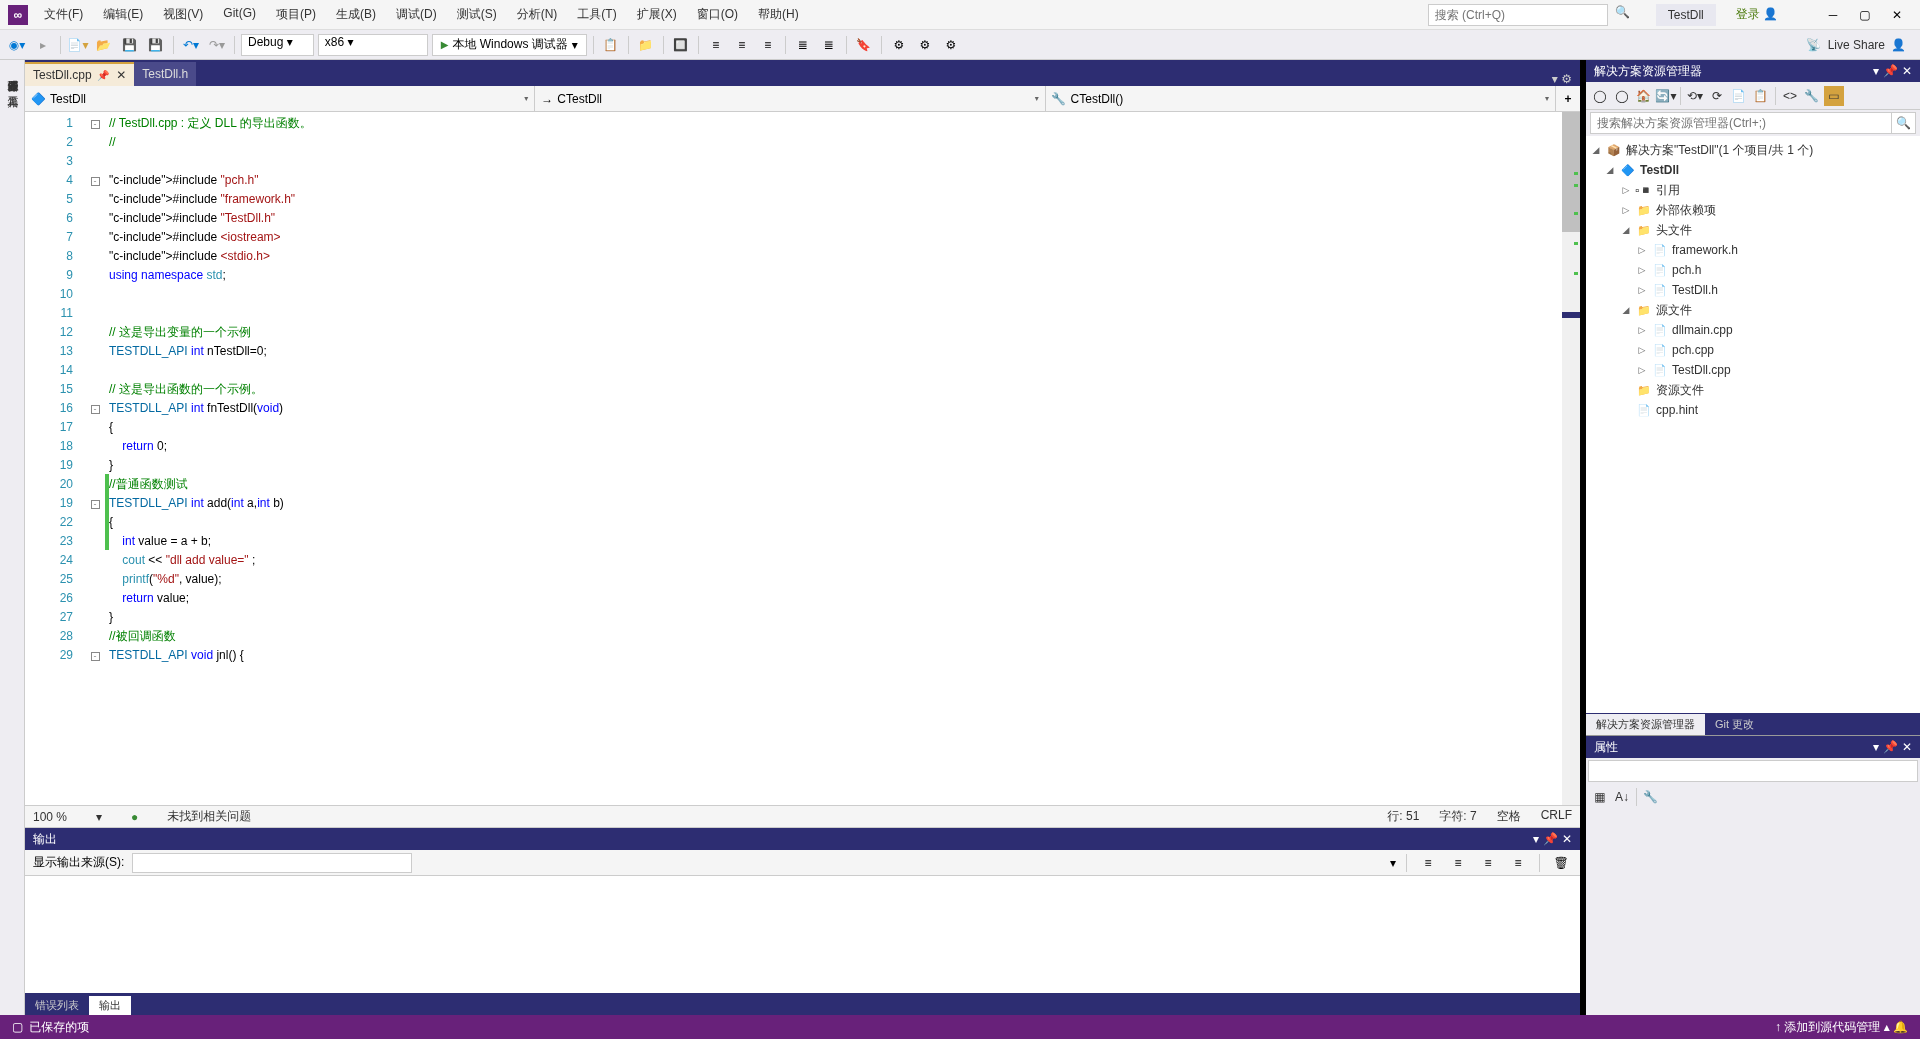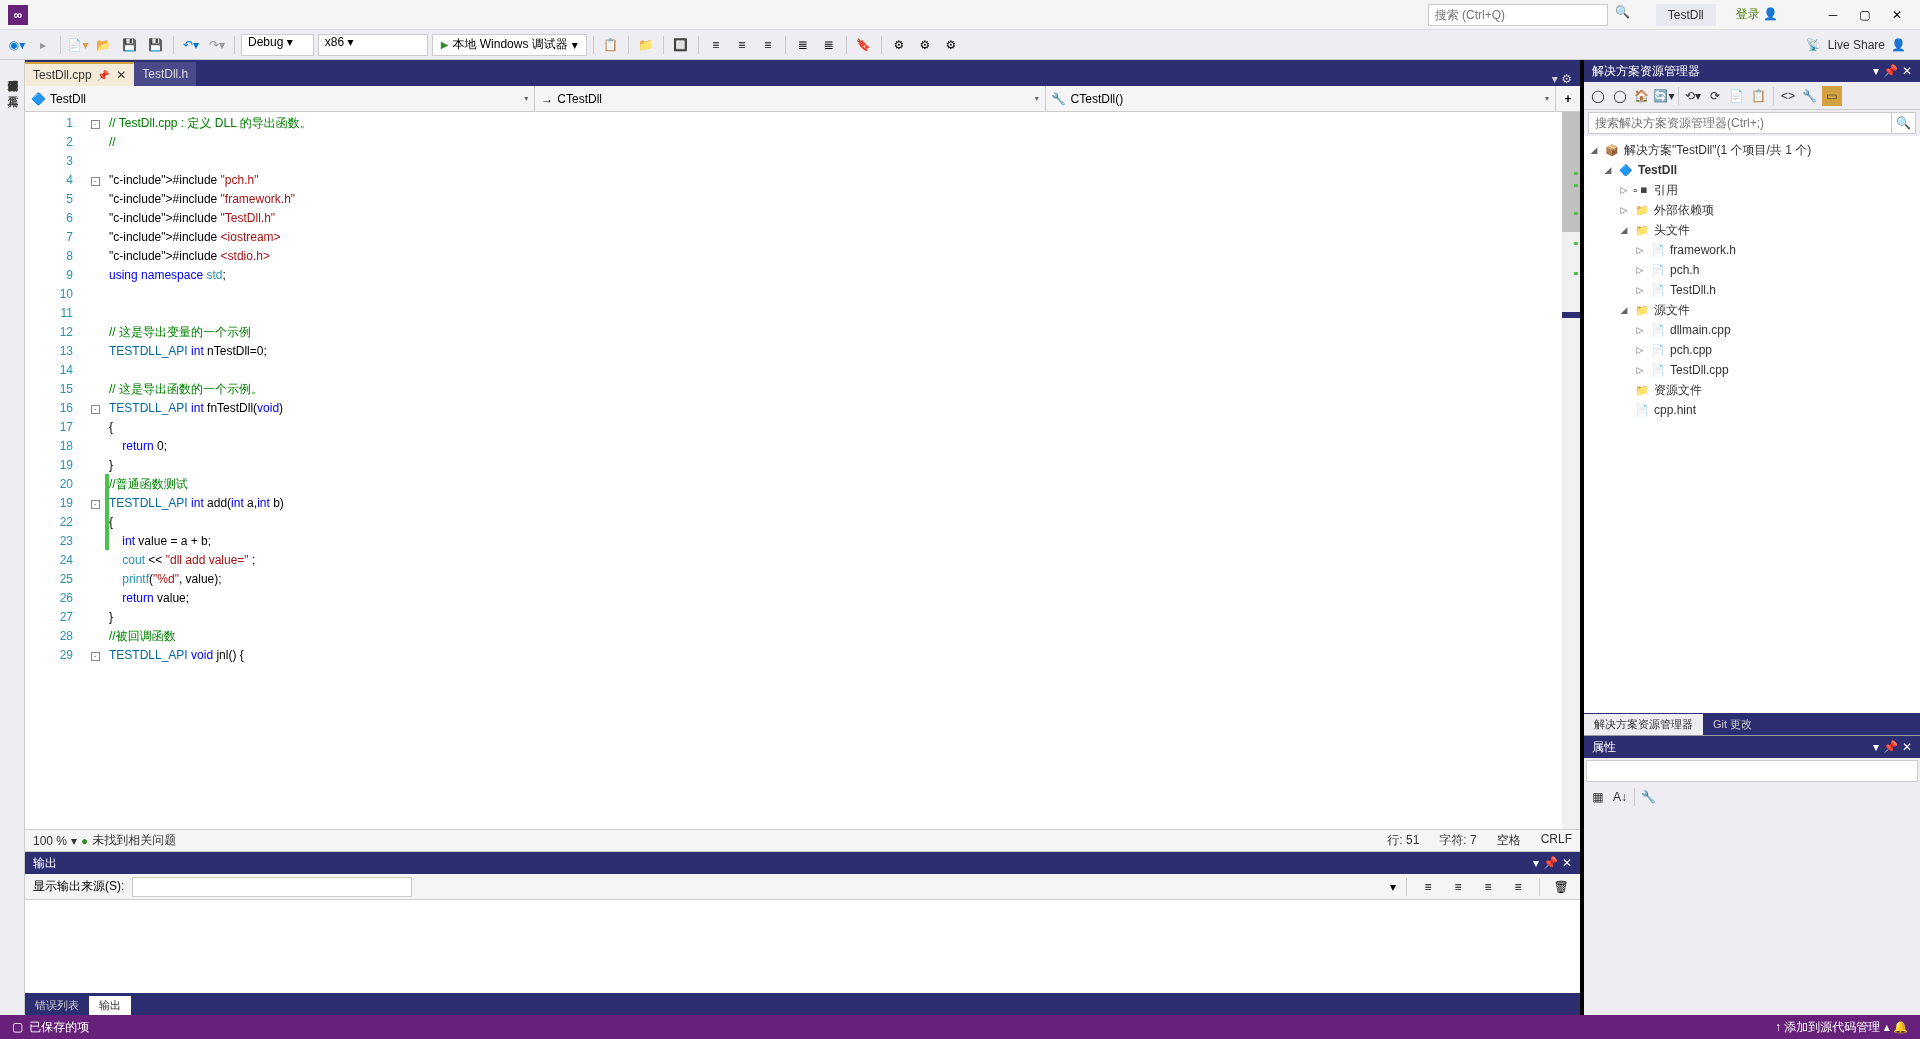--- a/index.html
+++ b/index.html
@@ -56,37 +56,37 @@
 .c-comment{color:#008000}
 .c-keyword{color:#0000ff}
 .c-string{color:#a31515}
 .c-type{color:#2b91af}
 .c-macro{color:#0369a1}
 .c-angle{color:#a31515}
 .scrollbar-track{width:18px;background:#f0f0f0;position:relative}
 .scrollbar-thumb{position:absolute;top:0;width:100%;height:120px;background:#c0c0c0}
 .sb-mark{position:absolute;right:2px;width:4px;height:3px;background:#4ec04e}
 
-.status-line{height:22px;background:#f5f5f5;display:flex;align-items:center;padding:0 8px;gap:4px;border-top:1px solid #ccc;font-size:11px;color:#333}
+.status-line{height:22px;background:#f5f5f5;display:flex;align-items:center;padding:0 8px;gap:29px;border-top:1px solid #ccc;font-size:11px;color:#333}
 .zoom{color:#333}
 .status-ok{color:#388a34}
 .status-right{margin-left:auto;display:flex;gap:20px}
 
-.output-panel{height:164px;display:flex;flex-direction:column;border-top:1px solid #ccc}
+.output-panel{height:188px;display:flex;flex-direction:column;border-top:1px solid #ccc}
 .output-header{height:22px;background:#2d2d72;color:#fff;display:flex;align-items:center;padding:0 8px;font-size:11px}
 .output-controls{margin-left:auto;display:flex;gap:4px}
 .output-toolbar{height:26px;background:#f5f5f5;display:flex;align-items:center;padding:0 8px;gap:8px;border-bottom:1px solid #ccc}
 .output-select{width:280px;height:20px;border:1px solid #ccc;background:#fff;padding:0 4px}
 .output-content{flex:1;background:#fff}
 .output-tabs{height:22px;background:#2d2d72;display:flex;align-items:flex-end}
 .out-tab{padding:2px 10px;font-size:11px;cursor:pointer}
 .out-tab.active{background:#fff;color:#333}
 .out-tab.inactive{color:#ccc}
 
-.right-panel{width:340px;display:flex;flex-direction:column;border-left:4px solid #000000;background:#eeedf2}
+.right-panel{width:340px;display:flex;flex-direction:column;border-left:6px solid #000000;background:#eeedf2}
 .panel-header{height:22px;background:#2d2d72;color:#fff;display:flex;align-items:center;padding:0 8px;font-size:11px}
 .panel-hdr-controls{margin-left:auto;display:flex;gap:4px}
 .panel-toolbar{height:28px;background:#eeedf2;display:flex;align-items:center;padding:0 4px;gap:2px;border-bottom:1px solid #ccc}
 .ptb-btn{width:20px;height:20px;display:flex;align-items:center;justify-content:center;cursor:pointer;color:#333}
 .ptb-btn.active{background:#d4a23f}
 .panel-search{height:26px;padding:2px 4px;display:flex}
 .panel-search input{flex:1;border:1px solid #ccc;padding:6px 6px;height:22px}
 .panel-search-btn{width:24px;border:1px solid #ccc;border-left:none;background:#fff;display:flex;align-items:center;justify-content:center}
 .tree{flex:1;background:#fff;padding:4px 0;overflow:auto}
 .tree-item{display:flex;align-items:center;height:20px;padding-left:4px;cursor:pointer;gap:4px}
@@ -106,20 +106,35 @@
 .props-content{flex:1;background:#eeedf2}
 
 .statusbar{height:24px;background:#68217a;color:#fff;display:flex;align-items:center;padding:0 12px;font-size:11px}
 .sb-right{margin-left:auto}
 </style>
 </head>
 <body>
 
 <div class="titlebar">
   <div class="vs-logo">∞</div>
+  <div class="menu-bar">
+    <div class="menu-item">文件(F)</div>
+    <div class="menu-item">编辑(E)</div>
+    <div class="menu-item">视图(V)</div>
+    <div class="menu-item">Git(G)</div>
+    <div class="menu-item">项目(P)</div>
+    <div class="menu-item">生成(B)</div>
+    <div class="menu-item">调试(D)</div>
+    <div class="menu-item">测试(S)</div>
+    <div class="menu-item">分析(N)</div>
+    <div class="menu-item">工具(T)</div>
+    <div class="menu-item">扩展(X)</div>
+    <div class="menu-item">窗口(O)</div>
+    <div class="menu-item">帮助(H)</div>
+  </div>
   <div class="search-box">
     <input class="search-input" placeholder="搜索 (Ctrl+Q)" style="">
     <span class="search-btn">🔍</span>
   </div>
   <div class="title-right">
     <div class="app-name">TestDll</div>
     <div class="login-btn"><span>登录</span> 👤</div>
     <div class="win-controls">
       <div class="win-btn">─</div>
       <div class="win-btn">▢</div>

